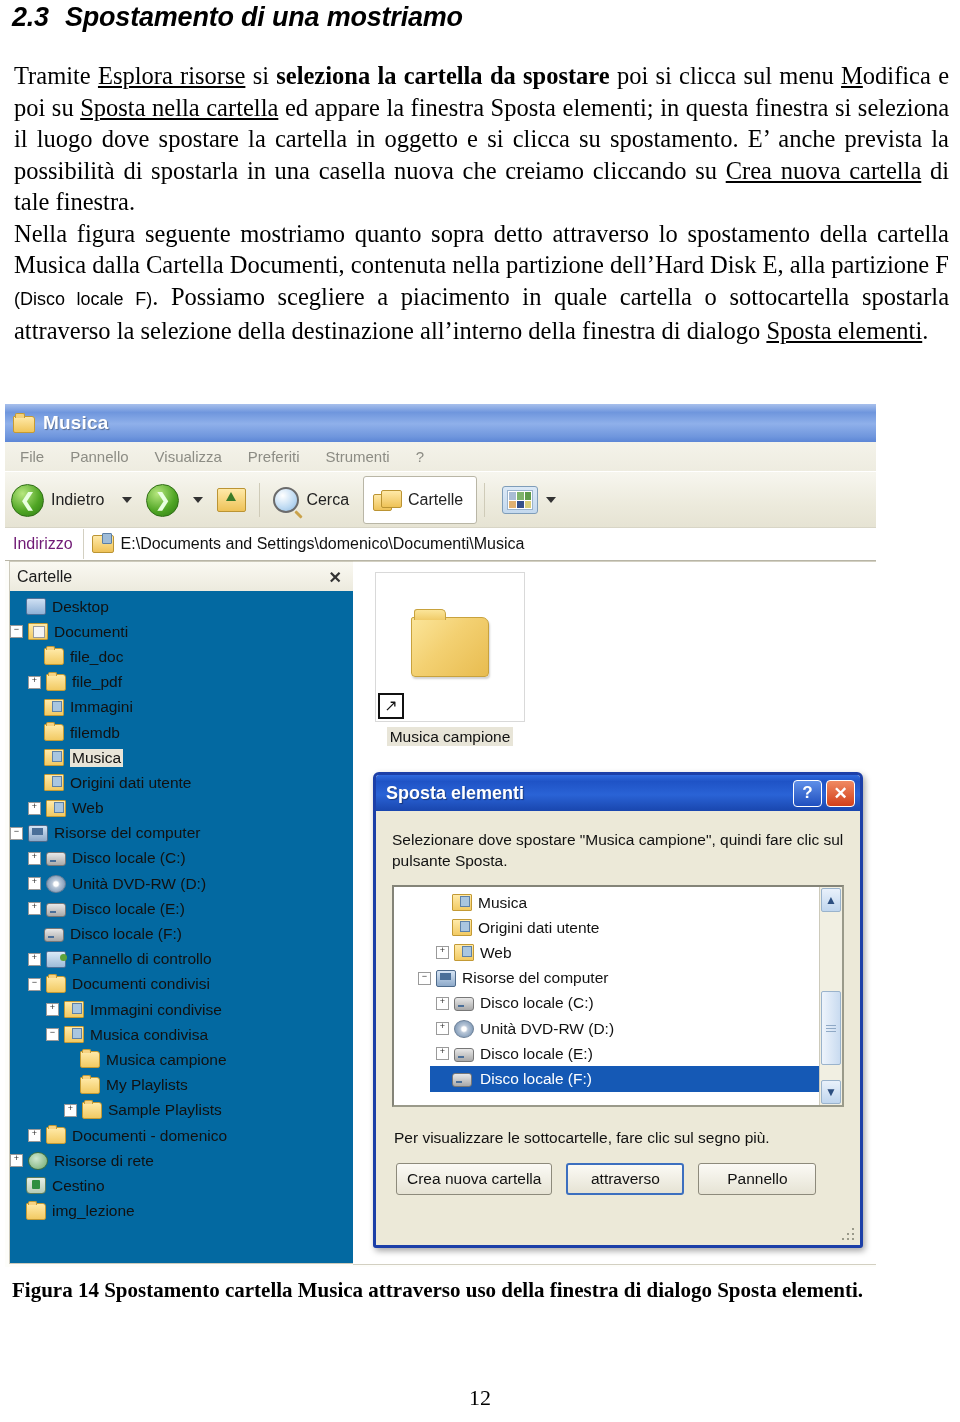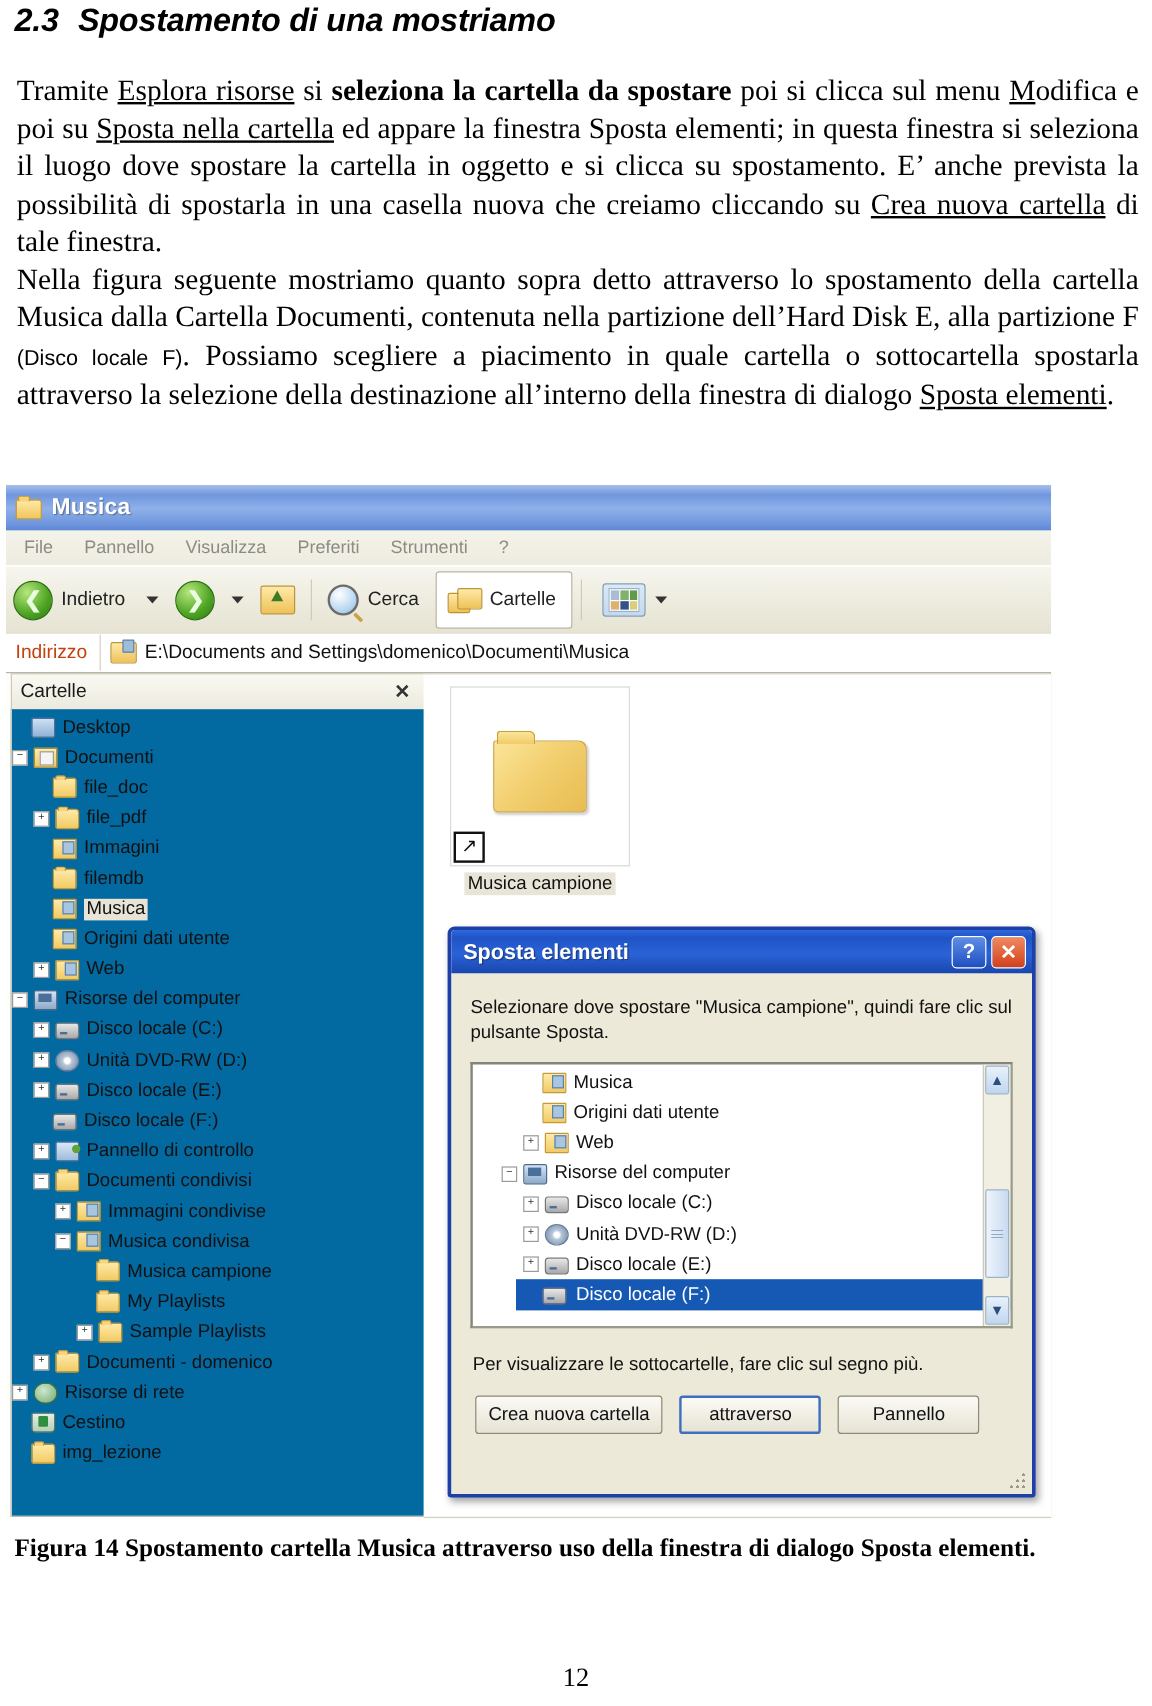--- a/index.html
+++ b/index.html
@@ -143,21 +143,21 @@
   .viewgrid{width:22px;height:16px;background:#fff;border:1px solid #9ab3cc;
     display:grid;grid-template-columns:repeat(3,1fr);grid-template-rows:repeat(2,1fr);gap:1px;padding:1px;}
   .viewgrid span{display:block;}
 
   .addressbar{
     position:absolute;left:0;top:123px;width:871px;height:32px;
     background:#ffffff;border-top:1px solid #d8d5c6;border-bottom:1px solid #b8b5a6;
     display:flex;align-items:center;
     font-family:"Liberation Sans", sans-serif;font-size:16px;
   }
-  .addr-label{color:#c2410c;padding:0 10px 0 8px;}
+  .addr-label{color:#701a75;padding:0 10px 0 8px;}
   .addr-field{
     flex:1;height:30px;display:flex;align-items:center;border-left:1px solid #d3d0c2;background:#fff;
   }
   .addr-icon{
     width:20px;height:16px;margin:0 7px 0 8px;position:relative;flex:none;
     background:linear-gradient(to bottom,#ffe9a8,#eec258);
     border:1px solid #bb9433;border-radius:2px;
   }
   .addr-icon:after{
     content:"";position:absolute;left:9px;top:-3px;width:8px;height:9px;

